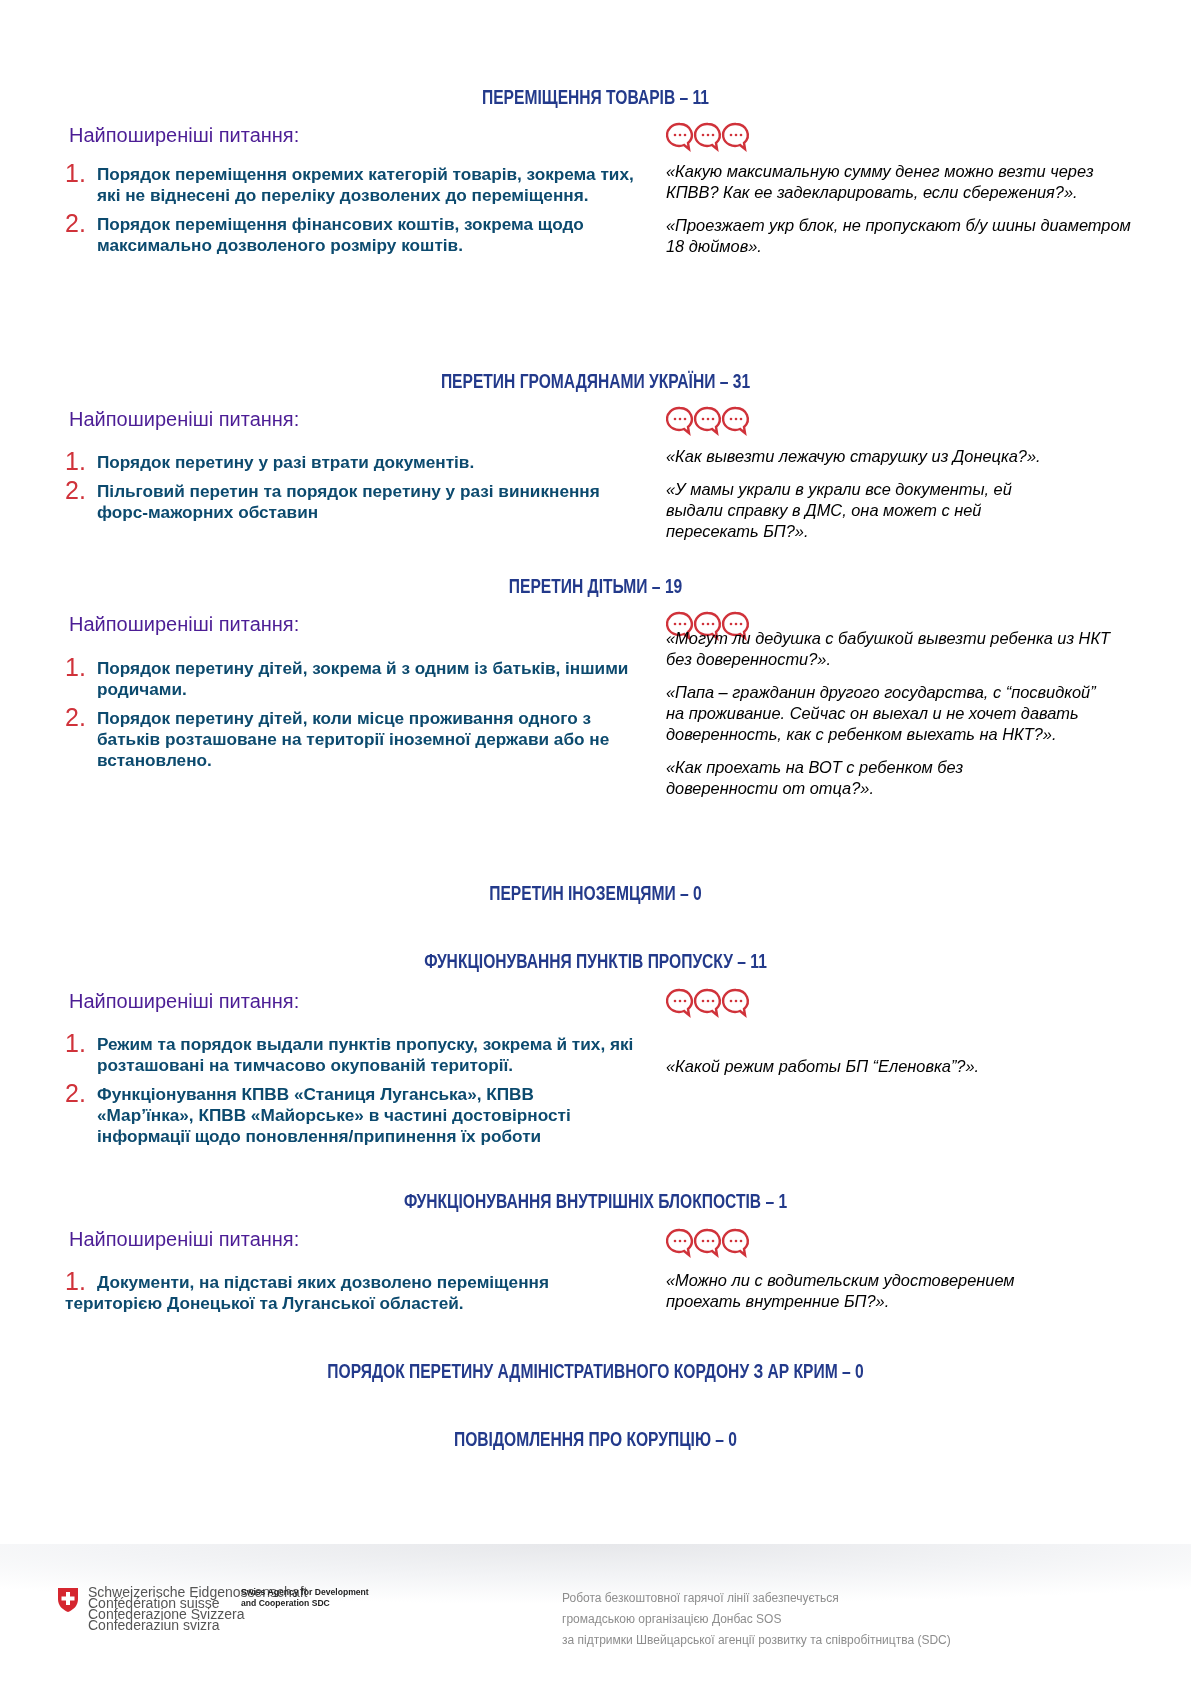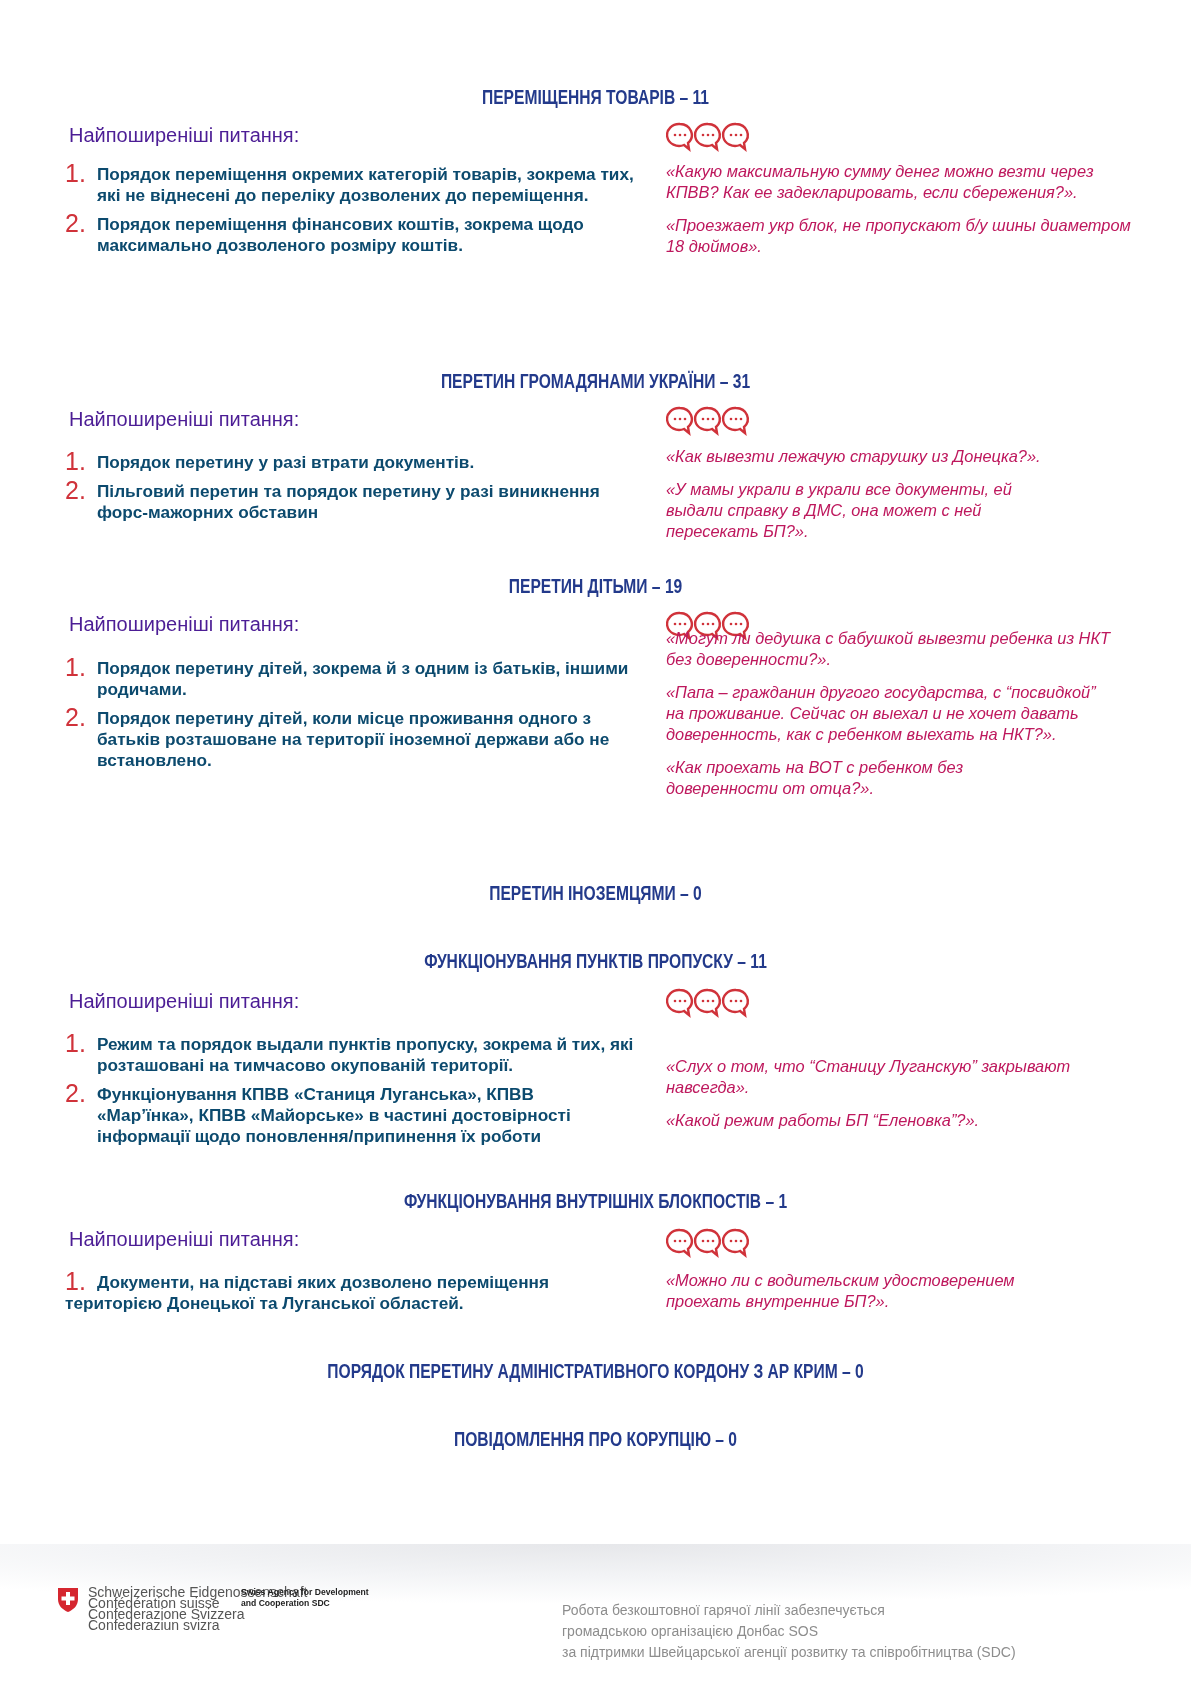--- a/index.html
+++ b/index.html
@@ -15,29 +15,29 @@
     }
     .faq-label {
       position: absolute; left: 69px; color: #4c1d95; font-size: 20px; font-weight: 400;
     }
     .bubbles { position: absolute; left: 666px; width: 88px; height: 30px; }
     .q-list { position: absolute; left: 65px; width: 570px; }
     .q-item { position: relative; padding-left: 32px; margin-bottom: 8px; }
     .q-num { position: absolute; left: 0; top: -5px; color: #d0323a; font-size: 25px; font-weight: 400; }
     .q-text { color: #0c4a6e; font-size: 17.2px; font-weight: 700; line-height: 21px; }
     .quotes { position: absolute; left: 666px; width: 470px; }
-    .quote { color: #be185d; font-size: 16.4px; font-style: italic; line-height: 21px; margin-bottom: 12px; }
+    .quote { color: #000000; font-size: 16.4px; font-style: italic; line-height: 21px; margin-bottom: 12px; }
     .footer-band {
       position: absolute; left: 0; top: 1544px; width: 1191px; height: 140px;
       background: radial-gradient(ellipse 75% 60px at 50% 0%, #e6e7ea 0%, #f3f4f6 55%, #ffffff 100%);
     }
     .swiss-logo { position: absolute; left: 57px; top: 1587px; }
     .swiss-lines { position: absolute; left: 88px; top: 1587px; font-size: 14px; color: #555; line-height: 11px; }
     .sdc-lines { position: absolute; left: 241px; top: 1587px; font-size: 8.6px; color: #222; font-weight: 700; line-height: 11px; }
-    .credit { position: absolute; left: 562px; top: 1588px; font-size: 14px; color: #8d8d8d; line-height: 21px; margin-top: 12px; }
+    .credit { position: absolute; left: 562px; top: 1588px; font-size: 12px; color: #8d8d8d; line-height: 21px; }
   </style>
 </head>
 <body>
 
 <svg width="0" height="0" style="position:absolute">
   <defs>
     <g id="bub">
       <path d="M14 2 a12 11 0 1 0 4 21 l5 4 l-1 -6 a12 11 0 0 0 -8 -19 z" fill="none" stroke="#d0323a" stroke-width="2.4"></path>
       <circle cx="9" cy="13" r="1.3" fill="#d0323a"></circle>
         <circle cx="14" cy="13" r="1.3" fill="#d0323a"></circle>
@@ -134,21 +134,20 @@
   <div class="q-item">
     <span class="q-num">1.</span>
     <div class="q-text">Режим та порядок выдали пунктів пропуску, зокрема й тих, які розташовані на тимчасово окупованій території.</div>
   </div>
   <div class="q-item">
     <span class="q-num">2.</span>
     <div class="q-text">Функціонування  КПВВ «Станиця Луганська», КПВВ «Мар’їнка», КПВВ «Майорське»  в частині достовірності інформації щодо поновлення/припинення їх роботи</div>
   </div>
 </div>
 <div class="quotes" style="top:1056px">
-  <div class="quote">«Слух о том, что “Станицу Луганскую” закрывают навсегда».</div>
   <div class="quote">«Какой режим работы БП “Еленовка”?».</div>
 </div>
 
 <div class="sec-title" style="top:1190px">ФУНКЦІОНУВАННЯ ВНУТРІШНІХ БЛОКПОСТІВ – 1</div>
 <div class="faq-label" style="top:1228px">Найпоширеніші питання:</div>
 <div class="bubbles" style="top:1228px">
   <svg width="88" height="30">
       <use href="#bub" x="0"></use>
       <use href="#bub" x="28"></use>
       <use href="#bub" x="56"></use>

